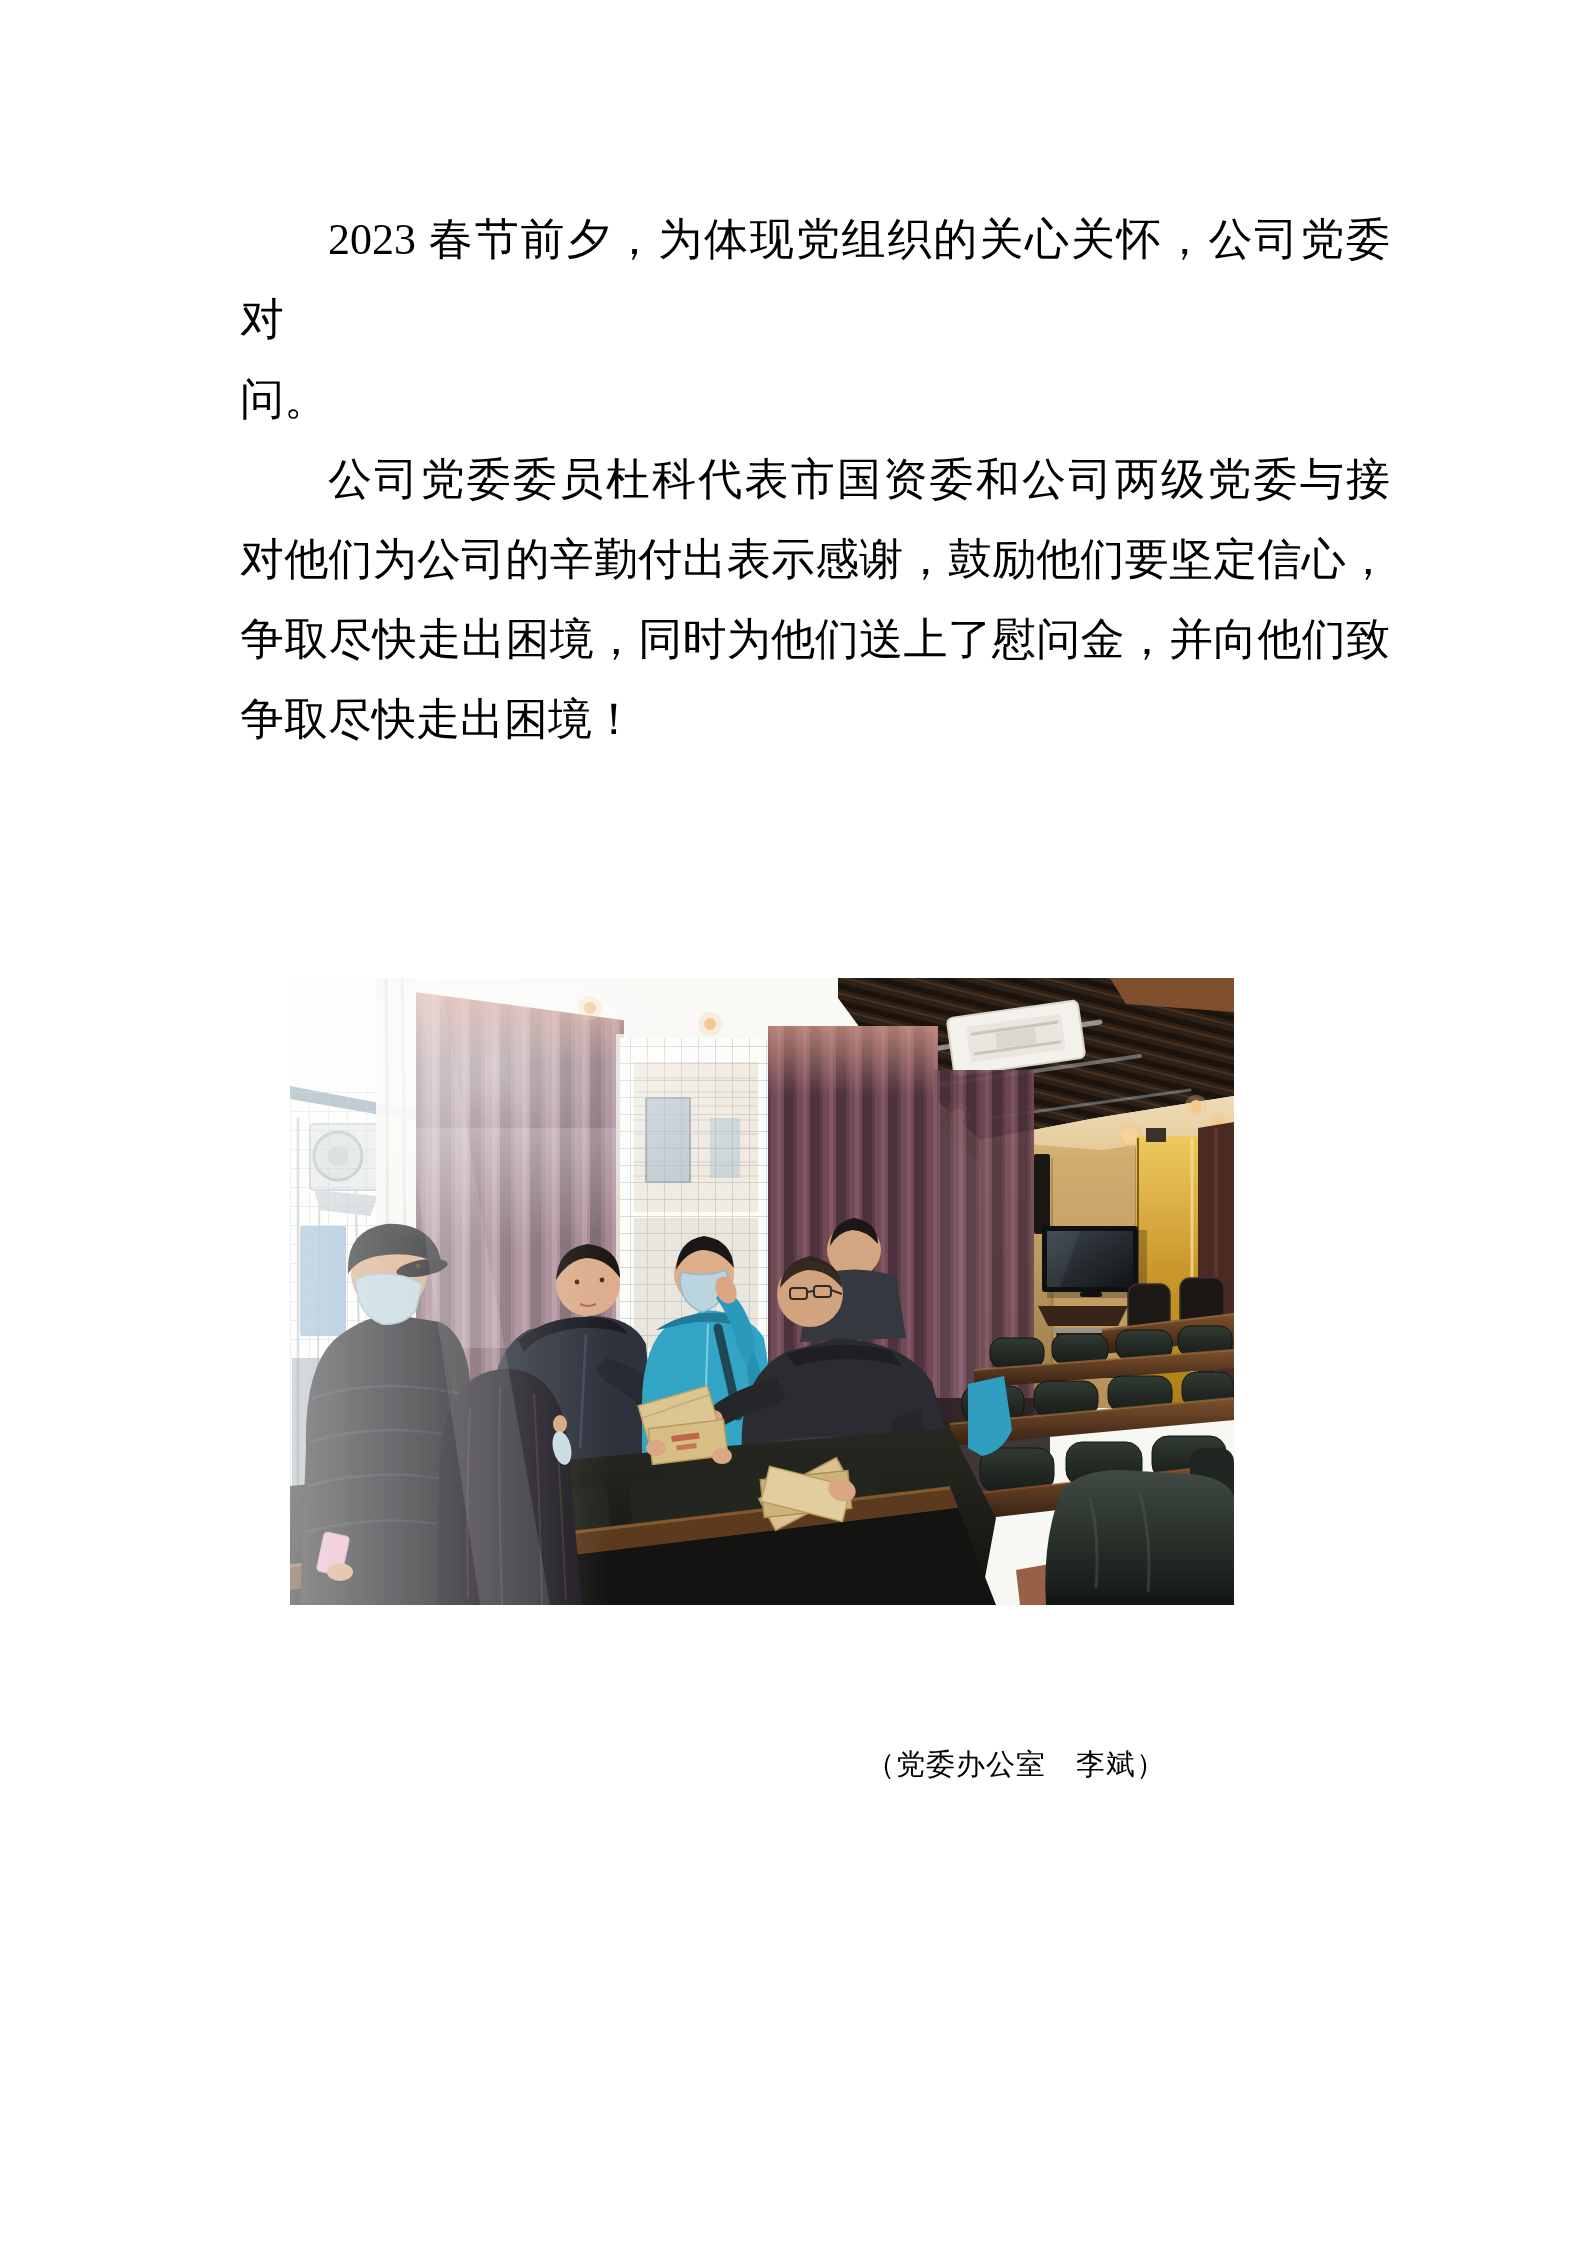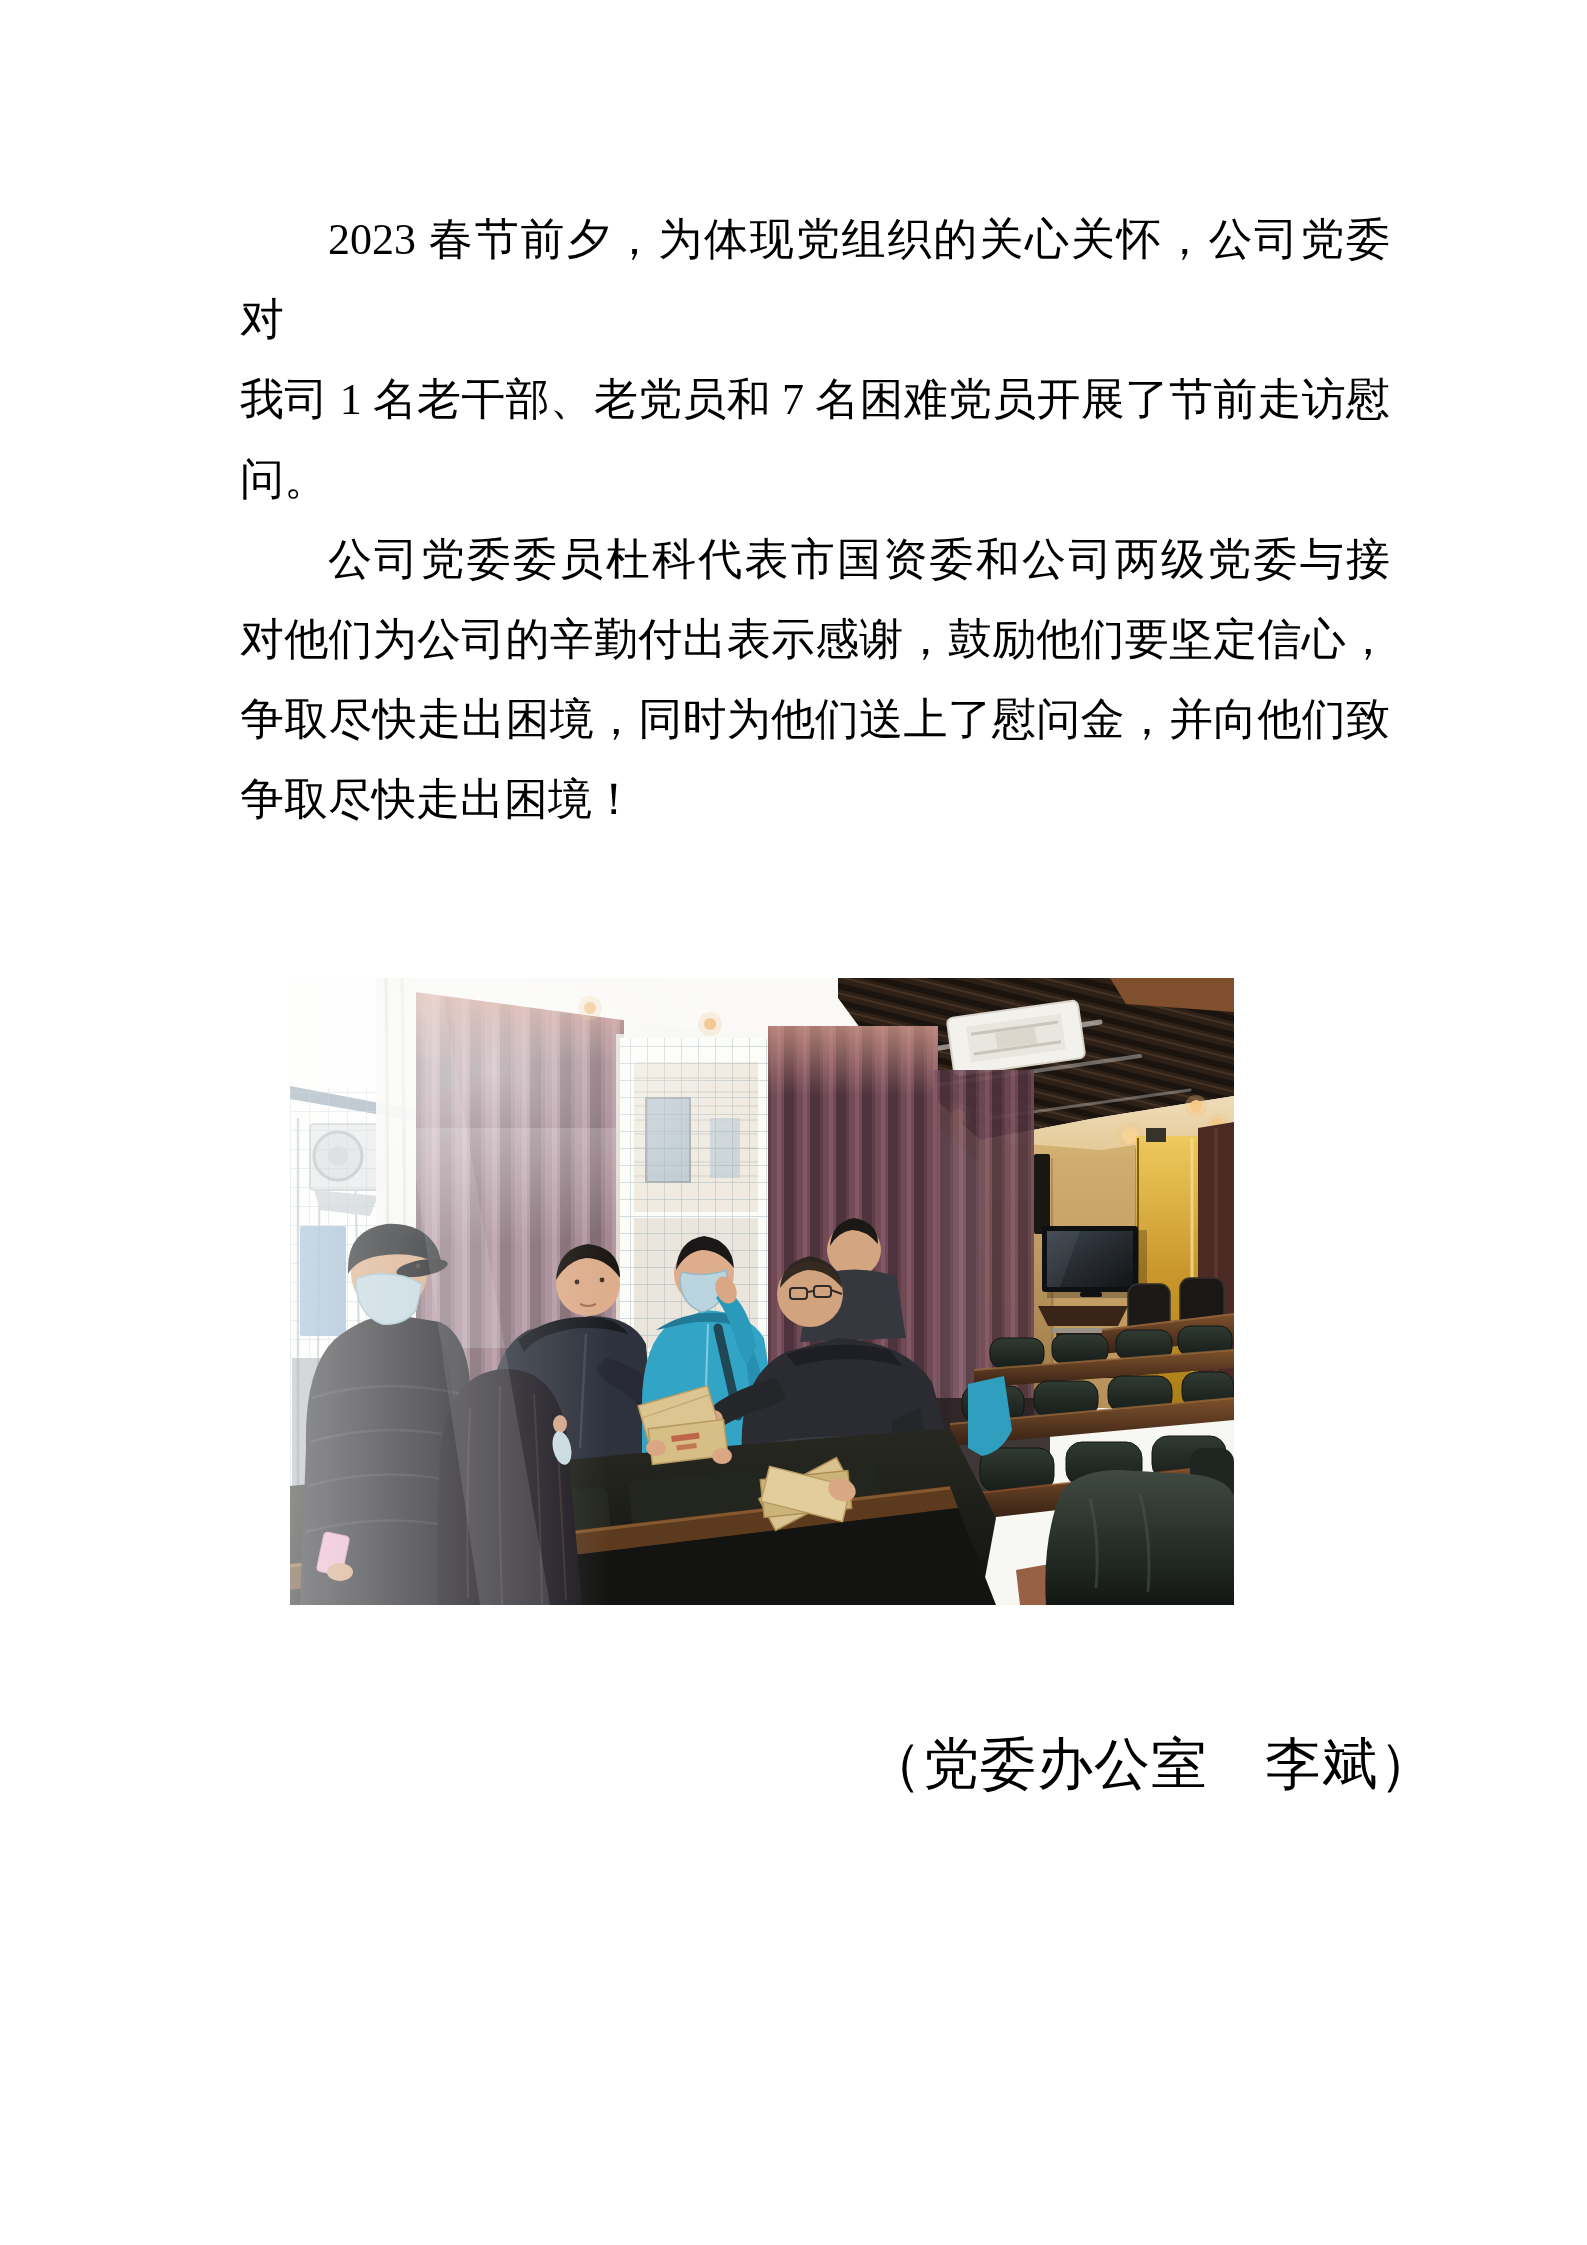--- a/index.html
+++ b/index.html
@@ -31,34 +31,33 @@
     width:944px;
     height:627px;
     overflow:hidden;
     margin:0;
   }
   .photo svg{display:block;width:100%;height:100%;}
   .signature{
     position:absolute;
     left:866px;
     top:1734px;
-    font-size:56px;
+    font-size:29px;
     line-height:60px;
     letter-spacing:1px;
     white-space:nowrap;
   }
 </style>
 </head>
 <body>
 
 <div class="page">
 
   <div class="doc-text">
     <div class="line indent justify">2023 春节前夕，为体现党组织的关心关怀，公司党委对</div>
-    <div class="line justify">我司 1 名老干部、老党员和 7 名困难党员开展了节前走访慰</div>
     <div class="line">问。</div>
     <div class="line indent justify">公司党委委员杜科代表市国资委和公司两级党委与接</div>
     <div class="line justify">对他们为公司的辛勤付出表示感谢，鼓励他们要坚定信心，</div>
     <div class="line justify">争取尽快走出困境，同时为他们送上了慰问金，并向他们致</div>
     <div class="line">争取尽快走出困境！</div>
   </div>
 
   <figure class="photo">
     <svg viewBox="0 0 944 627" preserveAspectRatio="none">
       <defs>

